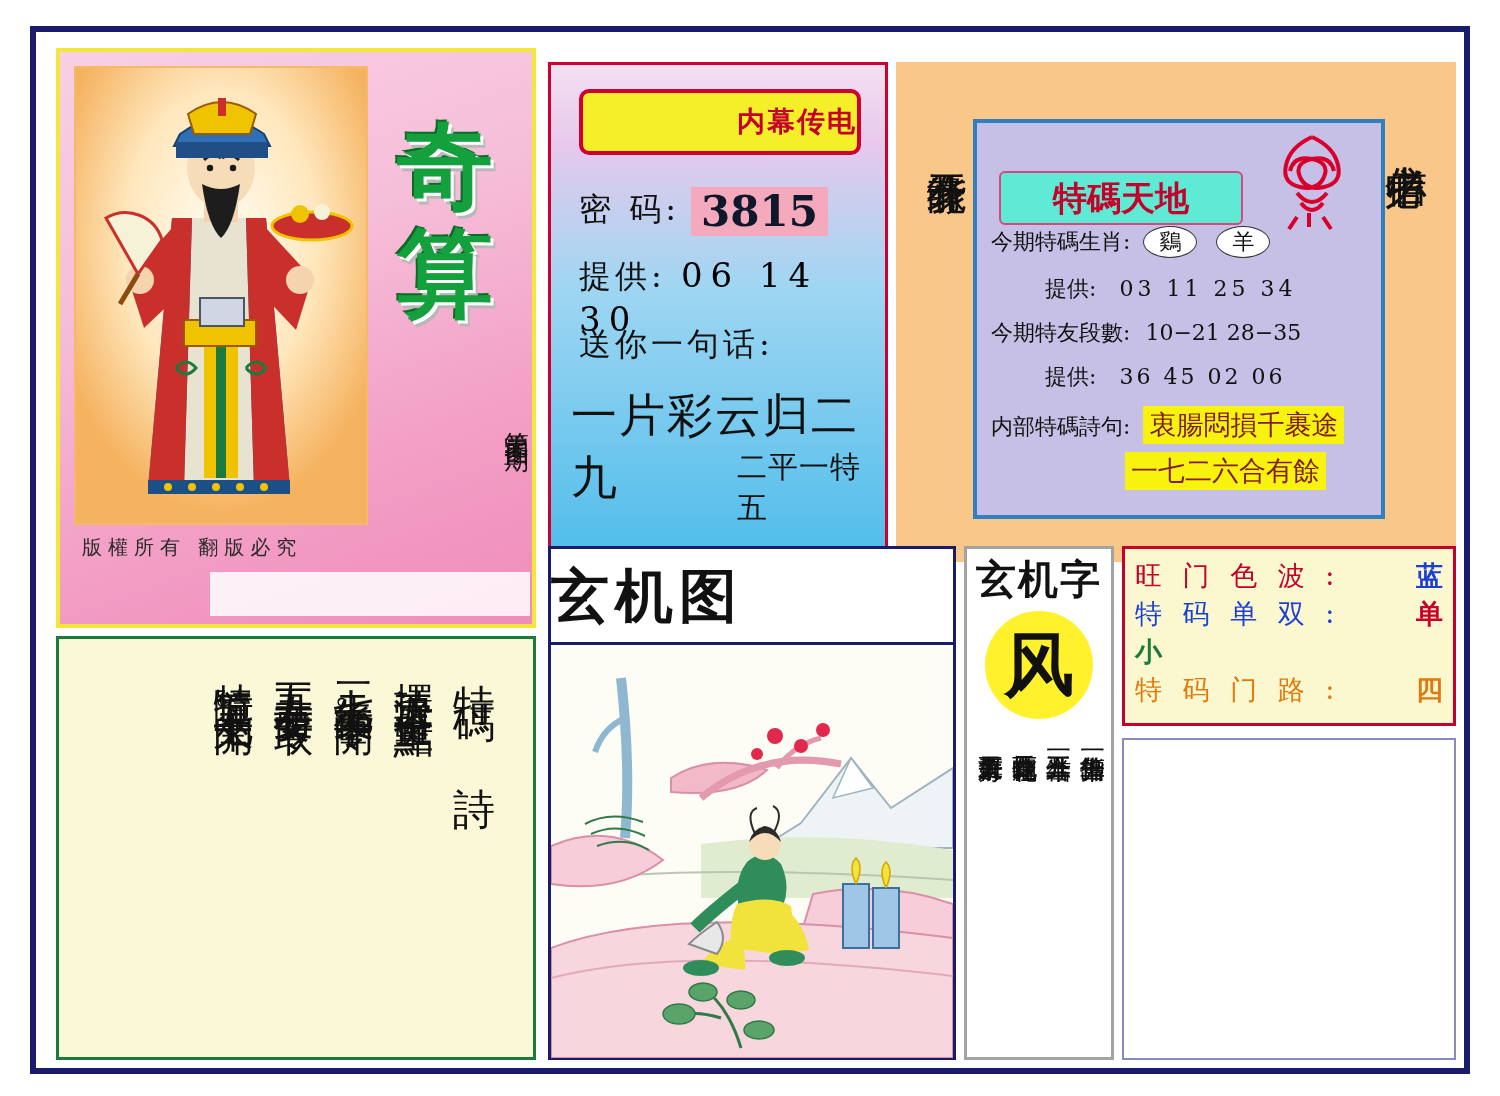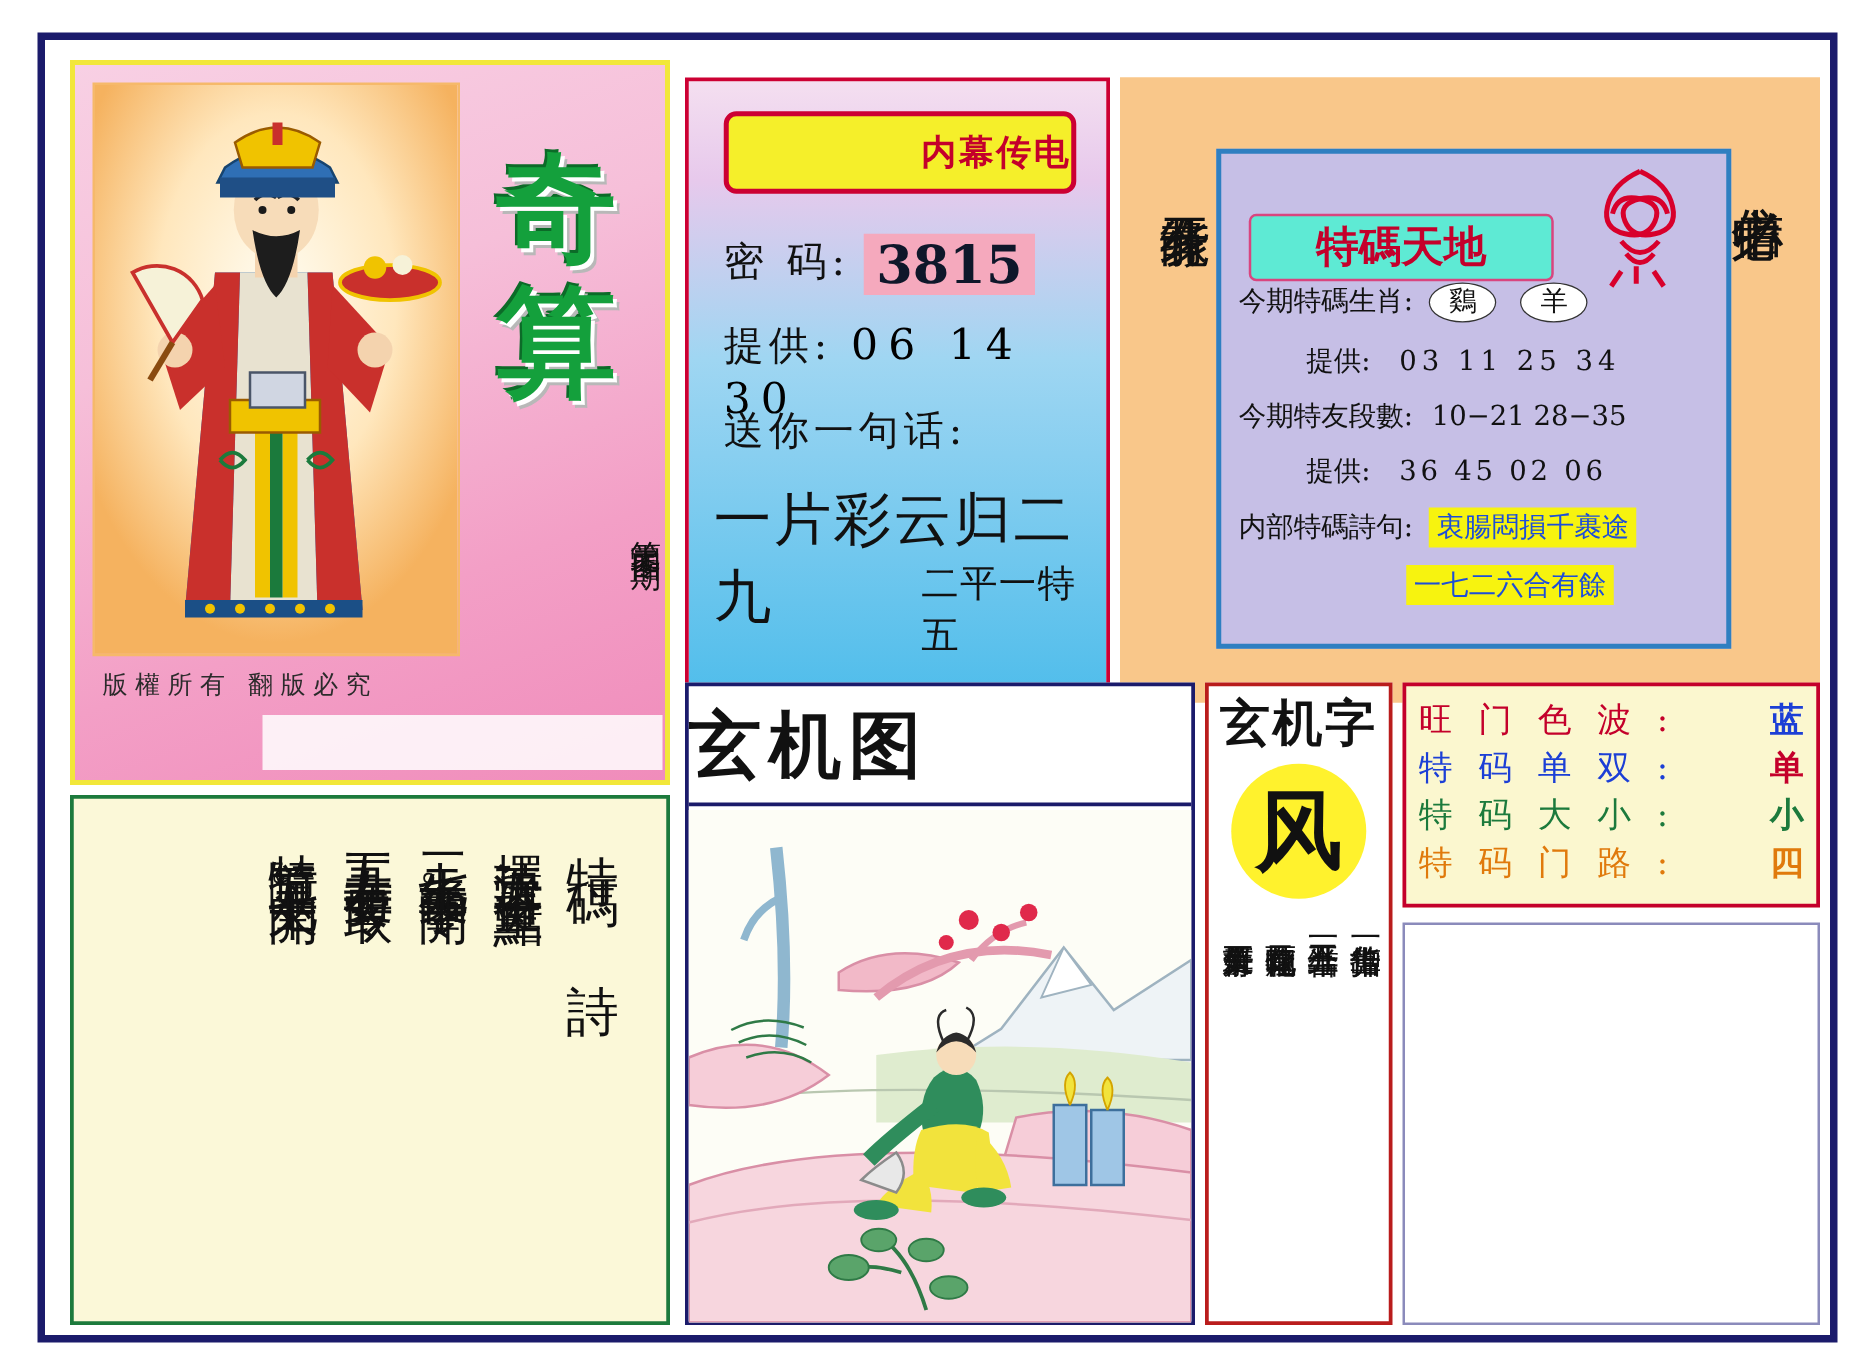--- a/index.html
+++ b/index.html
@@ -61,30 +61,30 @@
      font-size:42px;line-height:74px;color:#111;}
   .purple{position:absolute;left:76px;top:56px;width:412px;height:400px;background:#c6bfe6;
      border:4px solid #2f7fc1;box-sizing:border-box;}
   .tm-banner{position:absolute;left:22px;top:16px;width:244px;height:54px;background:#5eead4;
      border:2px solid #d9457f;border-radius:6px;box-sizing:border-box;margin-top:32px;}
   .tm-banner span{display:block;text-align:center;font-family:"DejaVu Serif",serif;font-weight:bold;font-size:34px;line-height:50px;color:#c4002b;}
   .knot{position:absolute;right:14px;top:8px;width:110px;height:100px;}
   .p-row{position:absolute;font-family:"DejaVu Serif",serif;font-size:22px;color:#111;white-space:nowrap;margin-top:17px;}
   .zodiac{display:inline-block;border:1px solid #333;border-radius:50%;width:52px;height:30px;line-height:30px;
      text-align:center;background:#fff;font-size:22px;margin:0 6px;}
-  .yellow-line{display:inline-block;background:#f7f30f;padding:1px 6px;font-family:"DejaVu Serif",serif;font-size:22px;color:#1d4ed8;}
+  .yellow-line{display:inline-block;background:#f7f30f;padding:1px 6px;font-family:"DejaVu Serif",serif;font-size:27px;color:#7f1d1d;}
 
   
   .xjt{position:absolute;left:512px;top:514px;width:408px;height:514px;background:#ffffff;border:3px solid #1b1b6b;box-sizing:border-box;}
   .xjt-head{position:absolute;left:0;top:0;width:100%;height:96px;border-bottom:3px solid #1b1b6b;box-sizing:border-box;}
   .xjt-head span{display:block;font-family:"DejaVu Serif",serif;font-weight:bold;font-size:58px;line-height:94px;color:#111;letter-spacing:6px;}
   .xjt-pic{position:absolute;left:0;top:99px;width:100%;height:410px;background:#fdfdf6;overflow:hidden;}
 
   
-  .xjz{position:absolute;left:928px;top:514px;width:150px;height:514px;background:#ffffff;border:3px solid #b91c1c;box-sizing:border-box;padding-left:12px;}
+  .xjz{position:absolute;left:928px;top:514px;width:150px;height:514px;background:#ffffff;border:3px solid #a3a3a3;box-sizing:border-box;padding-left:12px;}
   .xjz-title{position:absolute;left:0;top:4px;width:100%;font-family:"DejaVu Serif",serif;font-weight:bold;
      font-size:40px;line-height:52px;text-align:center;color:#111;letter-spacing:2px;}
   .xjz-circle{position:absolute;left:18px;top:62px;width:108px;height:108px;border-radius:50%;background:#fff22d;}
   .xjz-circle span{display:block;text-align:center;font-family:"DejaVu Serif",serif;font-weight:bold;font-size:70px;line-height:108px;color:#111;}
   .xjz-grid{position:absolute;left:6px;top:188px;width:136px;display:flex;flex-direction:row-reverse;justify-content:center;gap:2px;}
   .xjz-grid .c{writing-mode:vertical-rl;text-orientation:upright;font-family:"DejaVu Serif",serif;
      font-size:25px;line-height:32px;color:#111;}
 
   
   .redbox{position:absolute;left:1086px;top:514px;width:334px;height:180px;background:#fbf7cf;border:3px solid #c4002b;box-sizing:border-box;padding:8px 10px;}
@@ -358,21 +358,20 @@
     <div class="redbox">
       <div class="r">
         <span class="k k-red">旺 门 色 波 :</span>
         <span class="v v-blue">蓝</span>
       </div>
       <div class="r">
         <span class="k k-blue">特 码 单 双 :</span>
         <span class="v v-red">单</span>
       </div>
       <div class="r">
-        <span class="k k-green">特 码 大 小 :</span>
         <span class="v v-green">小</span>
       </div>
       <div class="r">
         <span class="k k-orange">特 码 门 路 :</span>
         <span class="v v-orange">四</span>
       </div>
     </div>
 
     <div class="blank"></div>
 

